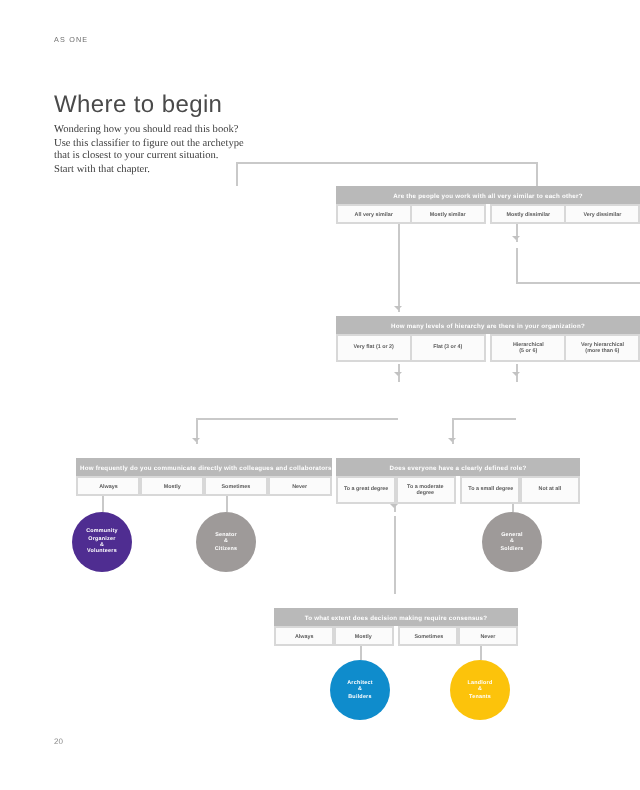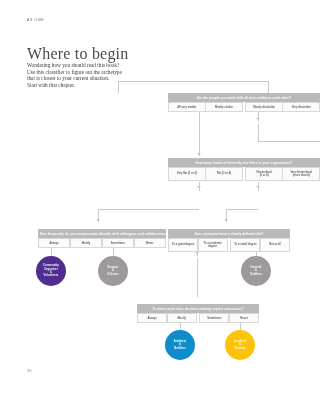--- a/index.html
+++ b/index.html
@@ -14,22 +14,22 @@
   .running-head{
     position:absolute;left:27px;top:18px;
     font-family:"Liberation Sans",sans-serif;
     font-size:3.6px;letter-spacing:.6px;color:#6d6d6d;
     text-transform:uppercase;
   }
 
   
   .headline{
     position:absolute;left:27px;top:45px;
-    font-family:Liberation Serif, serif;
-    font-size:16px;color:#4a4a4a;font-weight:400;
+    font-family:Liberation Sans, sans-serif;
+    font-size:12px;color:#4a4a4a;font-weight:400;
     letter-spacing:.2px;white-space:nowrap;
   }
   .deck{
     position:absolute;left:27px;top:62px;width:118px;
     font-family:"Liberation Serif",serif;
     font-size:5.3px;line-height:6.5px;color:#3d3d3d;
     text-align:justify;
   }
   .deck div{white-space:nowrap;}
 

